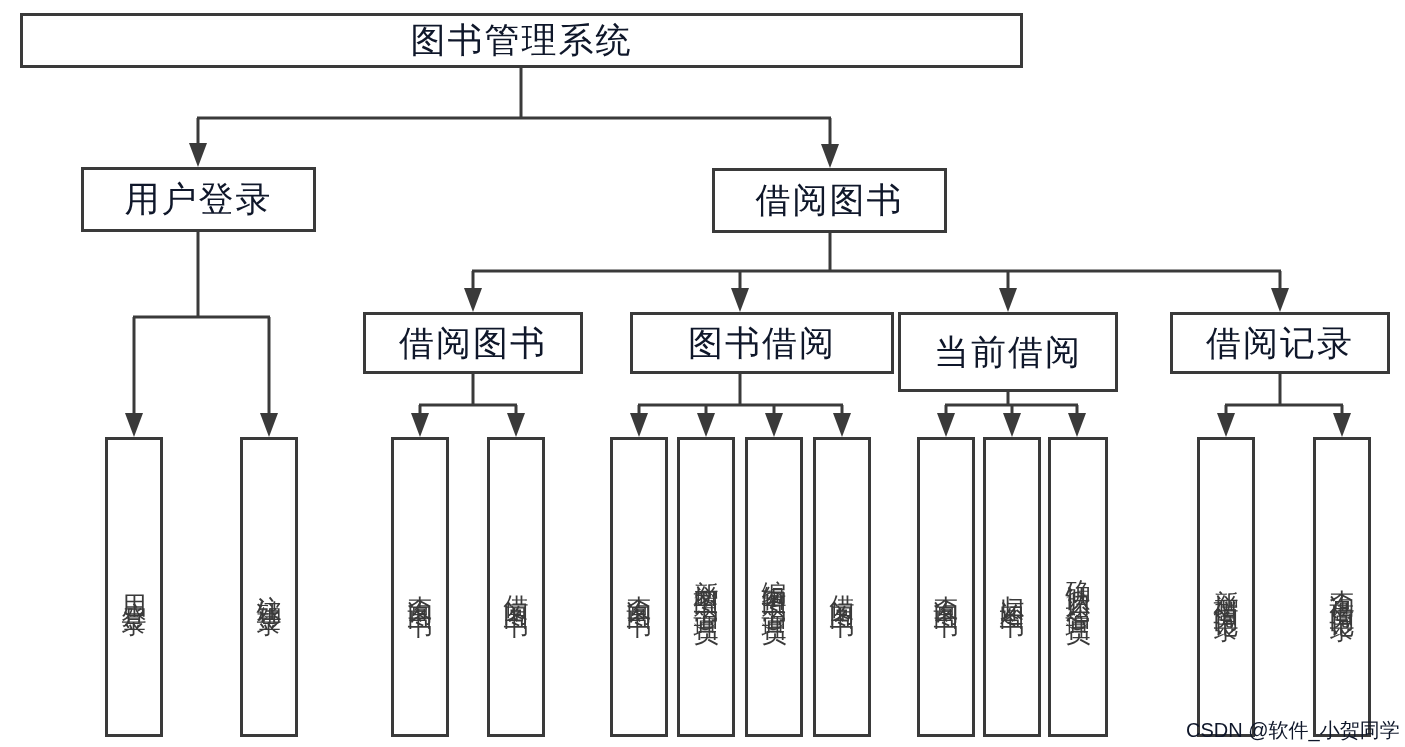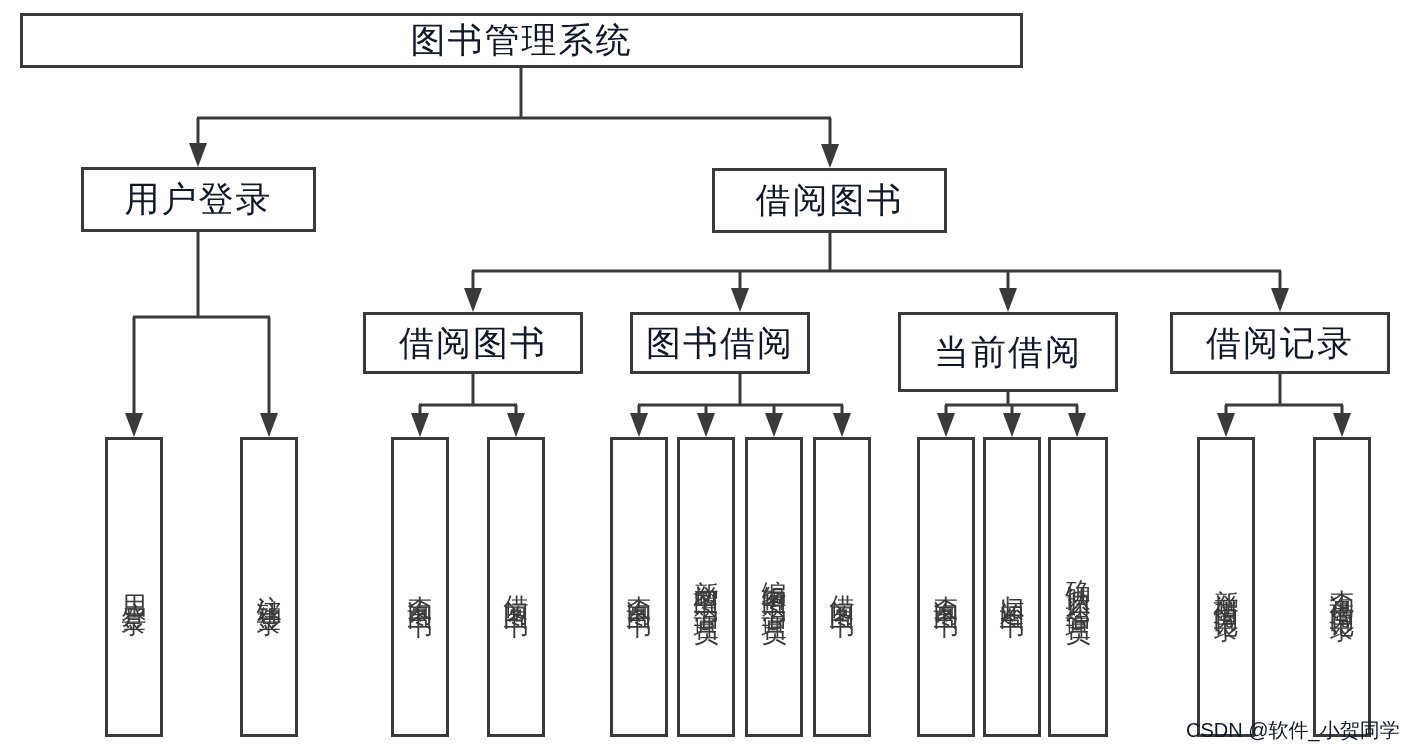--- a/index.html
+++ b/index.html
@@ -121,21 +121,21 @@
     <line x1="1342" y1="405" x2="1342" y2="414"></line>
     <polygon points="1333,413 1351,413 1342,437"></polygon>
   </svg>
 
   <div class="node h-label" style="left:20px; top:13px; width:1003px; height:55px;">图书管理系统</div>
 
   <div class="node h-label" style="left:81px; top:167px; width:235px; height:65px;">用户登录</div>
   <div class="node h-label" style="left:712px; top:168px; width:235px; height:65px;">借阅图书</div>
 
   <div class="node h-label" style="left:363px; top:312px; width:220px; height:62px;">借阅图书</div>
-  <div class="node h-label" style="left:630px; top:312px; width:180px; height:62px;">图书借阅</div>
+  <div class="node h-label" style="left:630px; top:312px; width:264px; height:62px;">图书借阅</div>
   <div class="node h-label" style="left:898px; top:312px; width:220px; height:80px;">当前借阅</div>
   <div class="node h-label" style="left:1170px; top:312px; width:220px; height:62px;">借阅记录</div>
 
   <div class="node leaf" style="left:105px; top:437px; width:58px; height:300px;">
     <span class="v-label">用户登录</span>
   </div>
   <div class="node leaf" style="left:240px; top:437px; width:58px; height:300px;">
     <span class="v-label">注销登录</span>
   </div>
 

